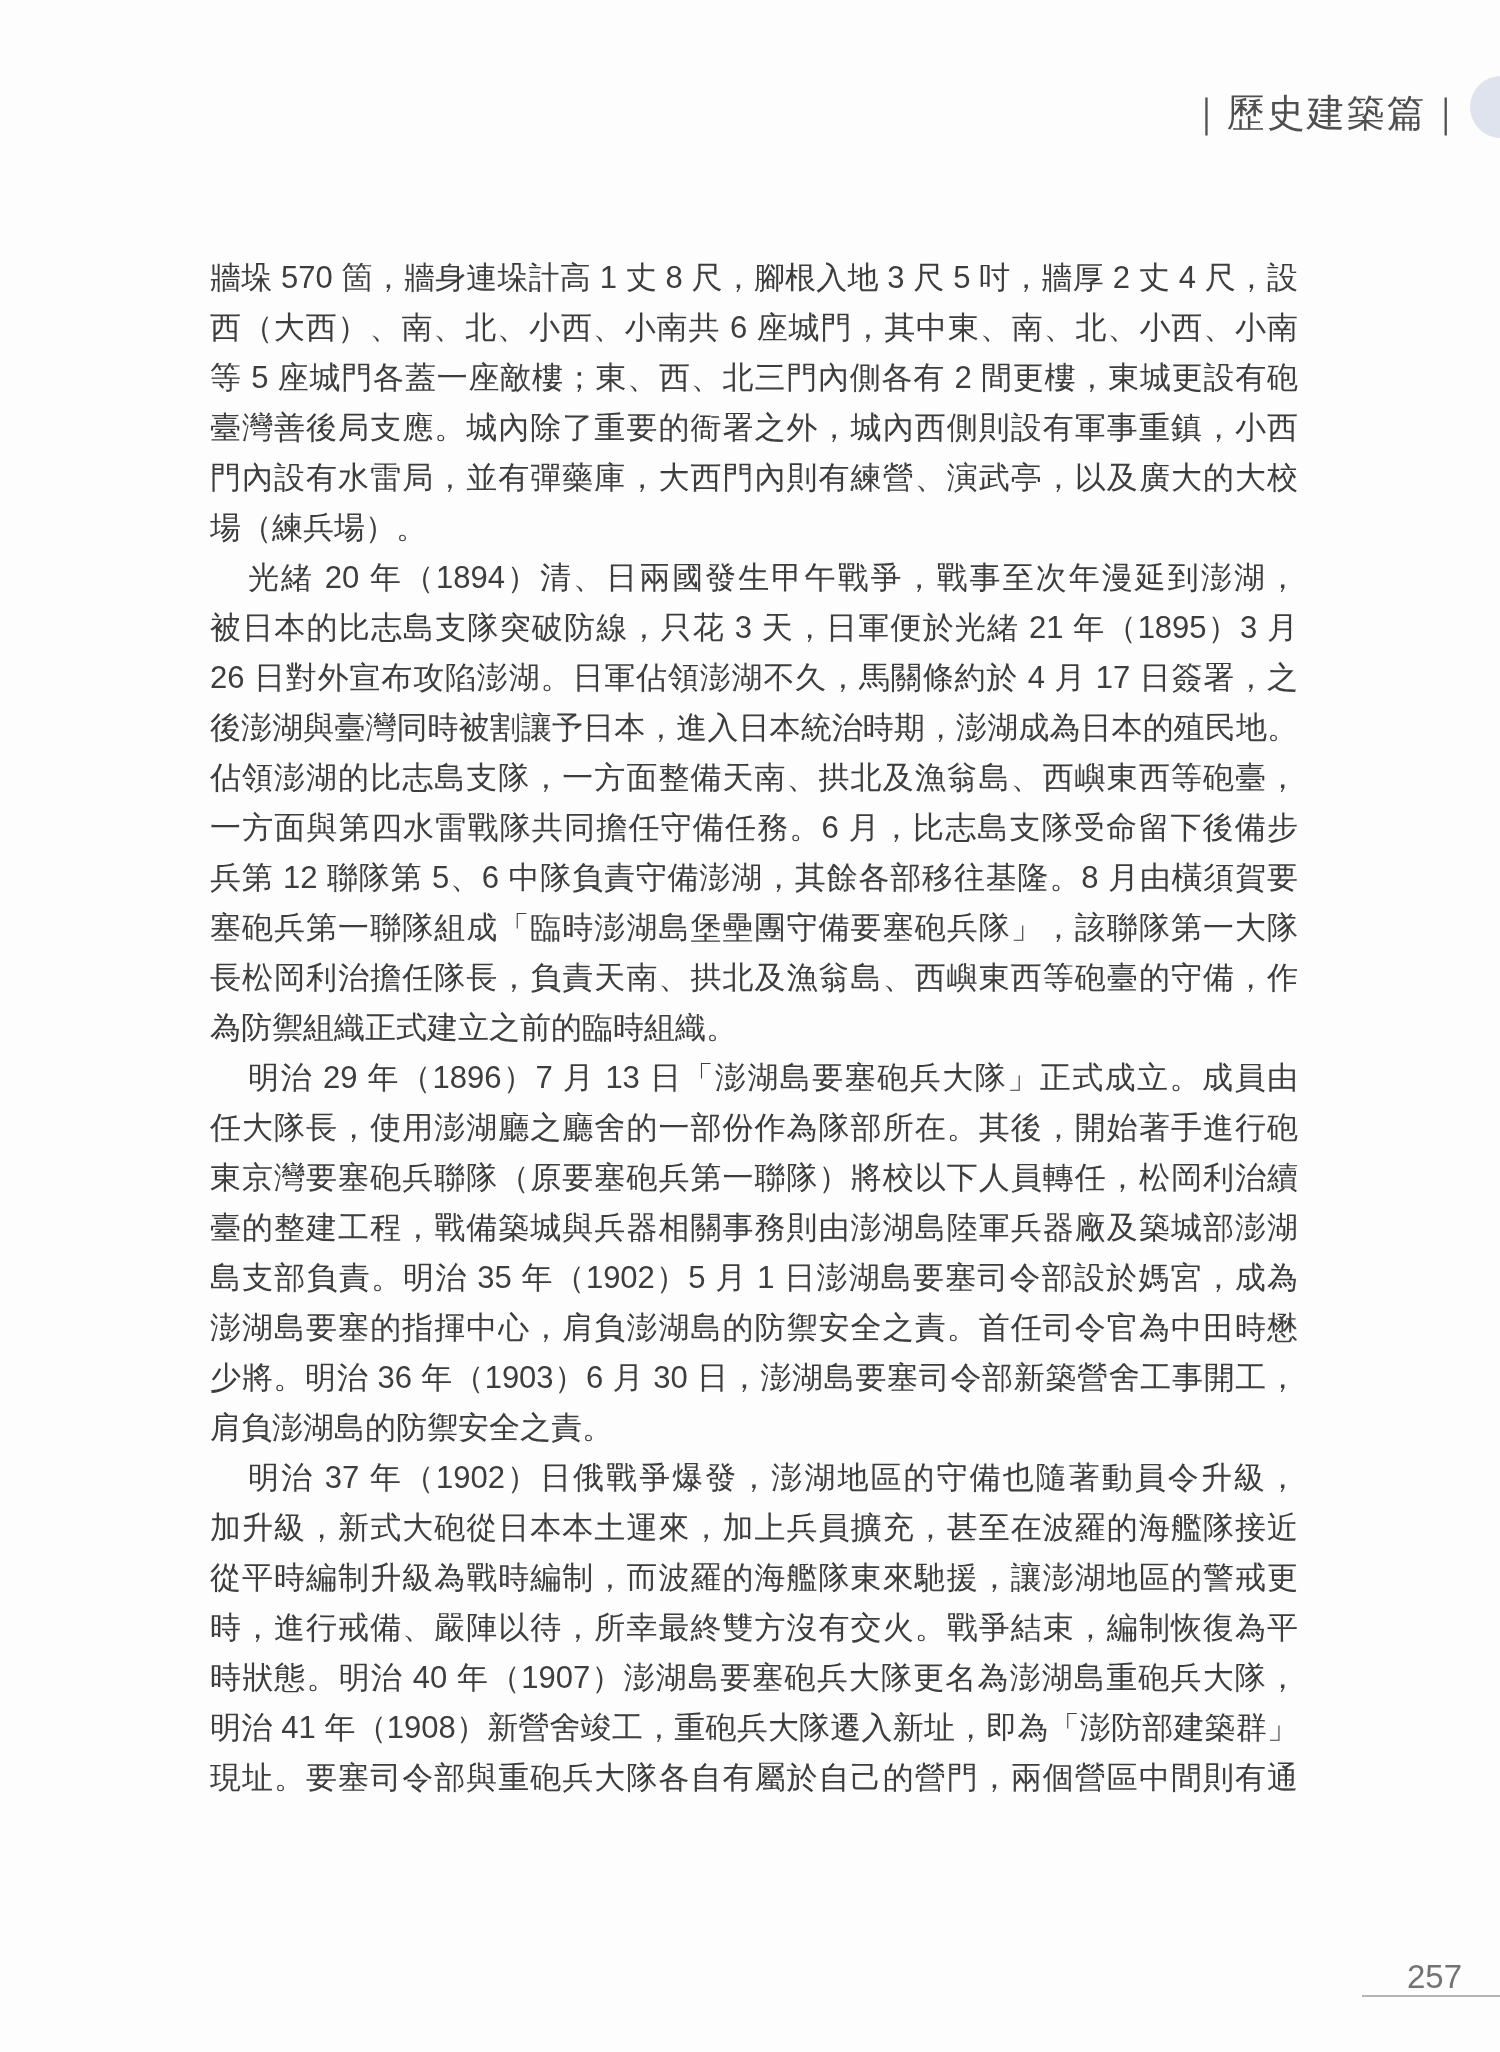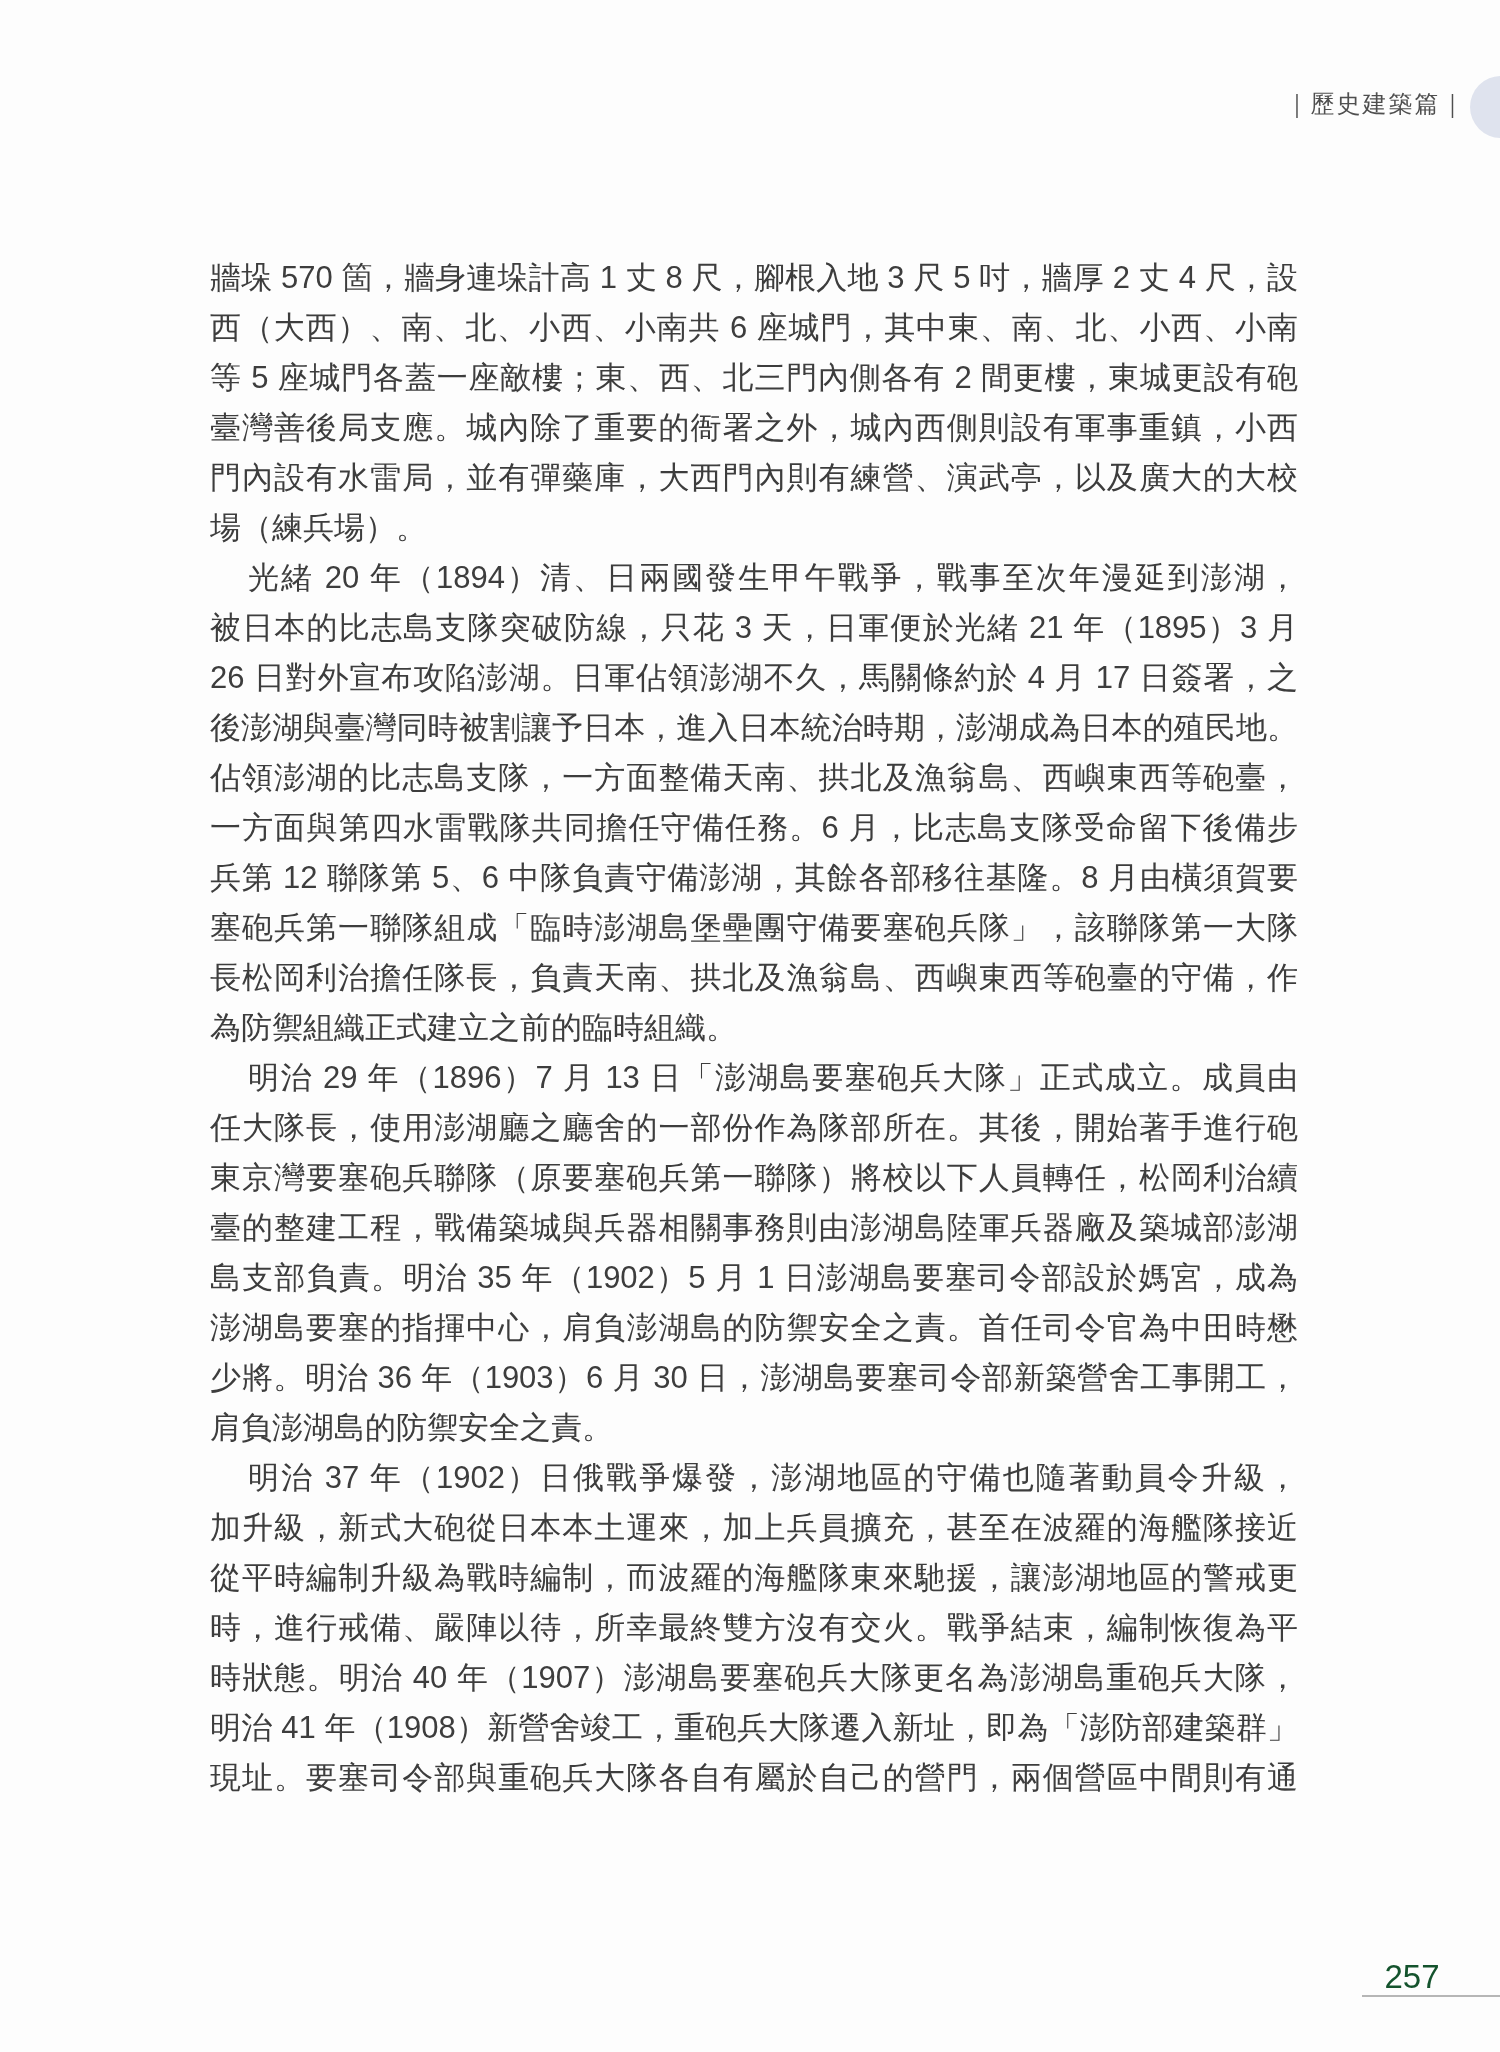--- a/index.html
+++ b/index.html
@@ -10,21 +10,21 @@
     background: #fdfdfd;
     overflow: hidden;
     font-family: "Liberation Sans", sans-serif;
   }
 
   
   .header {
     position: absolute;
     top: 88px;
     right: 34px;
-    font-size: 24px;
+    font-size: 38px;
     letter-spacing: 2px;
     color: #4f4f4f;
     white-space: nowrap;
   }
 
   
   .corner-circle {
     position: absolute;
     left: 1470px;
     top: 76px;
@@ -52,23 +52,23 @@
   }
   .line.indent { padding-left: 38px; }
   .line.para-end { text-align-last: left; }
 
   
   .pagenum {
     position: absolute;
     left: 1362px;
     top: 1958px;
     width: 100px;
-    text-align: center;
+    text-align: right;
     font-size: 33px;
-    color: #14532d;
+    color: #737373;
   }
   .footer-rule {
     position: absolute;
     left: 1362px;
     top: 1995px;
     width: 138px;
     height: 2px;
     background: #b6b6b6;
   }
 </style>

